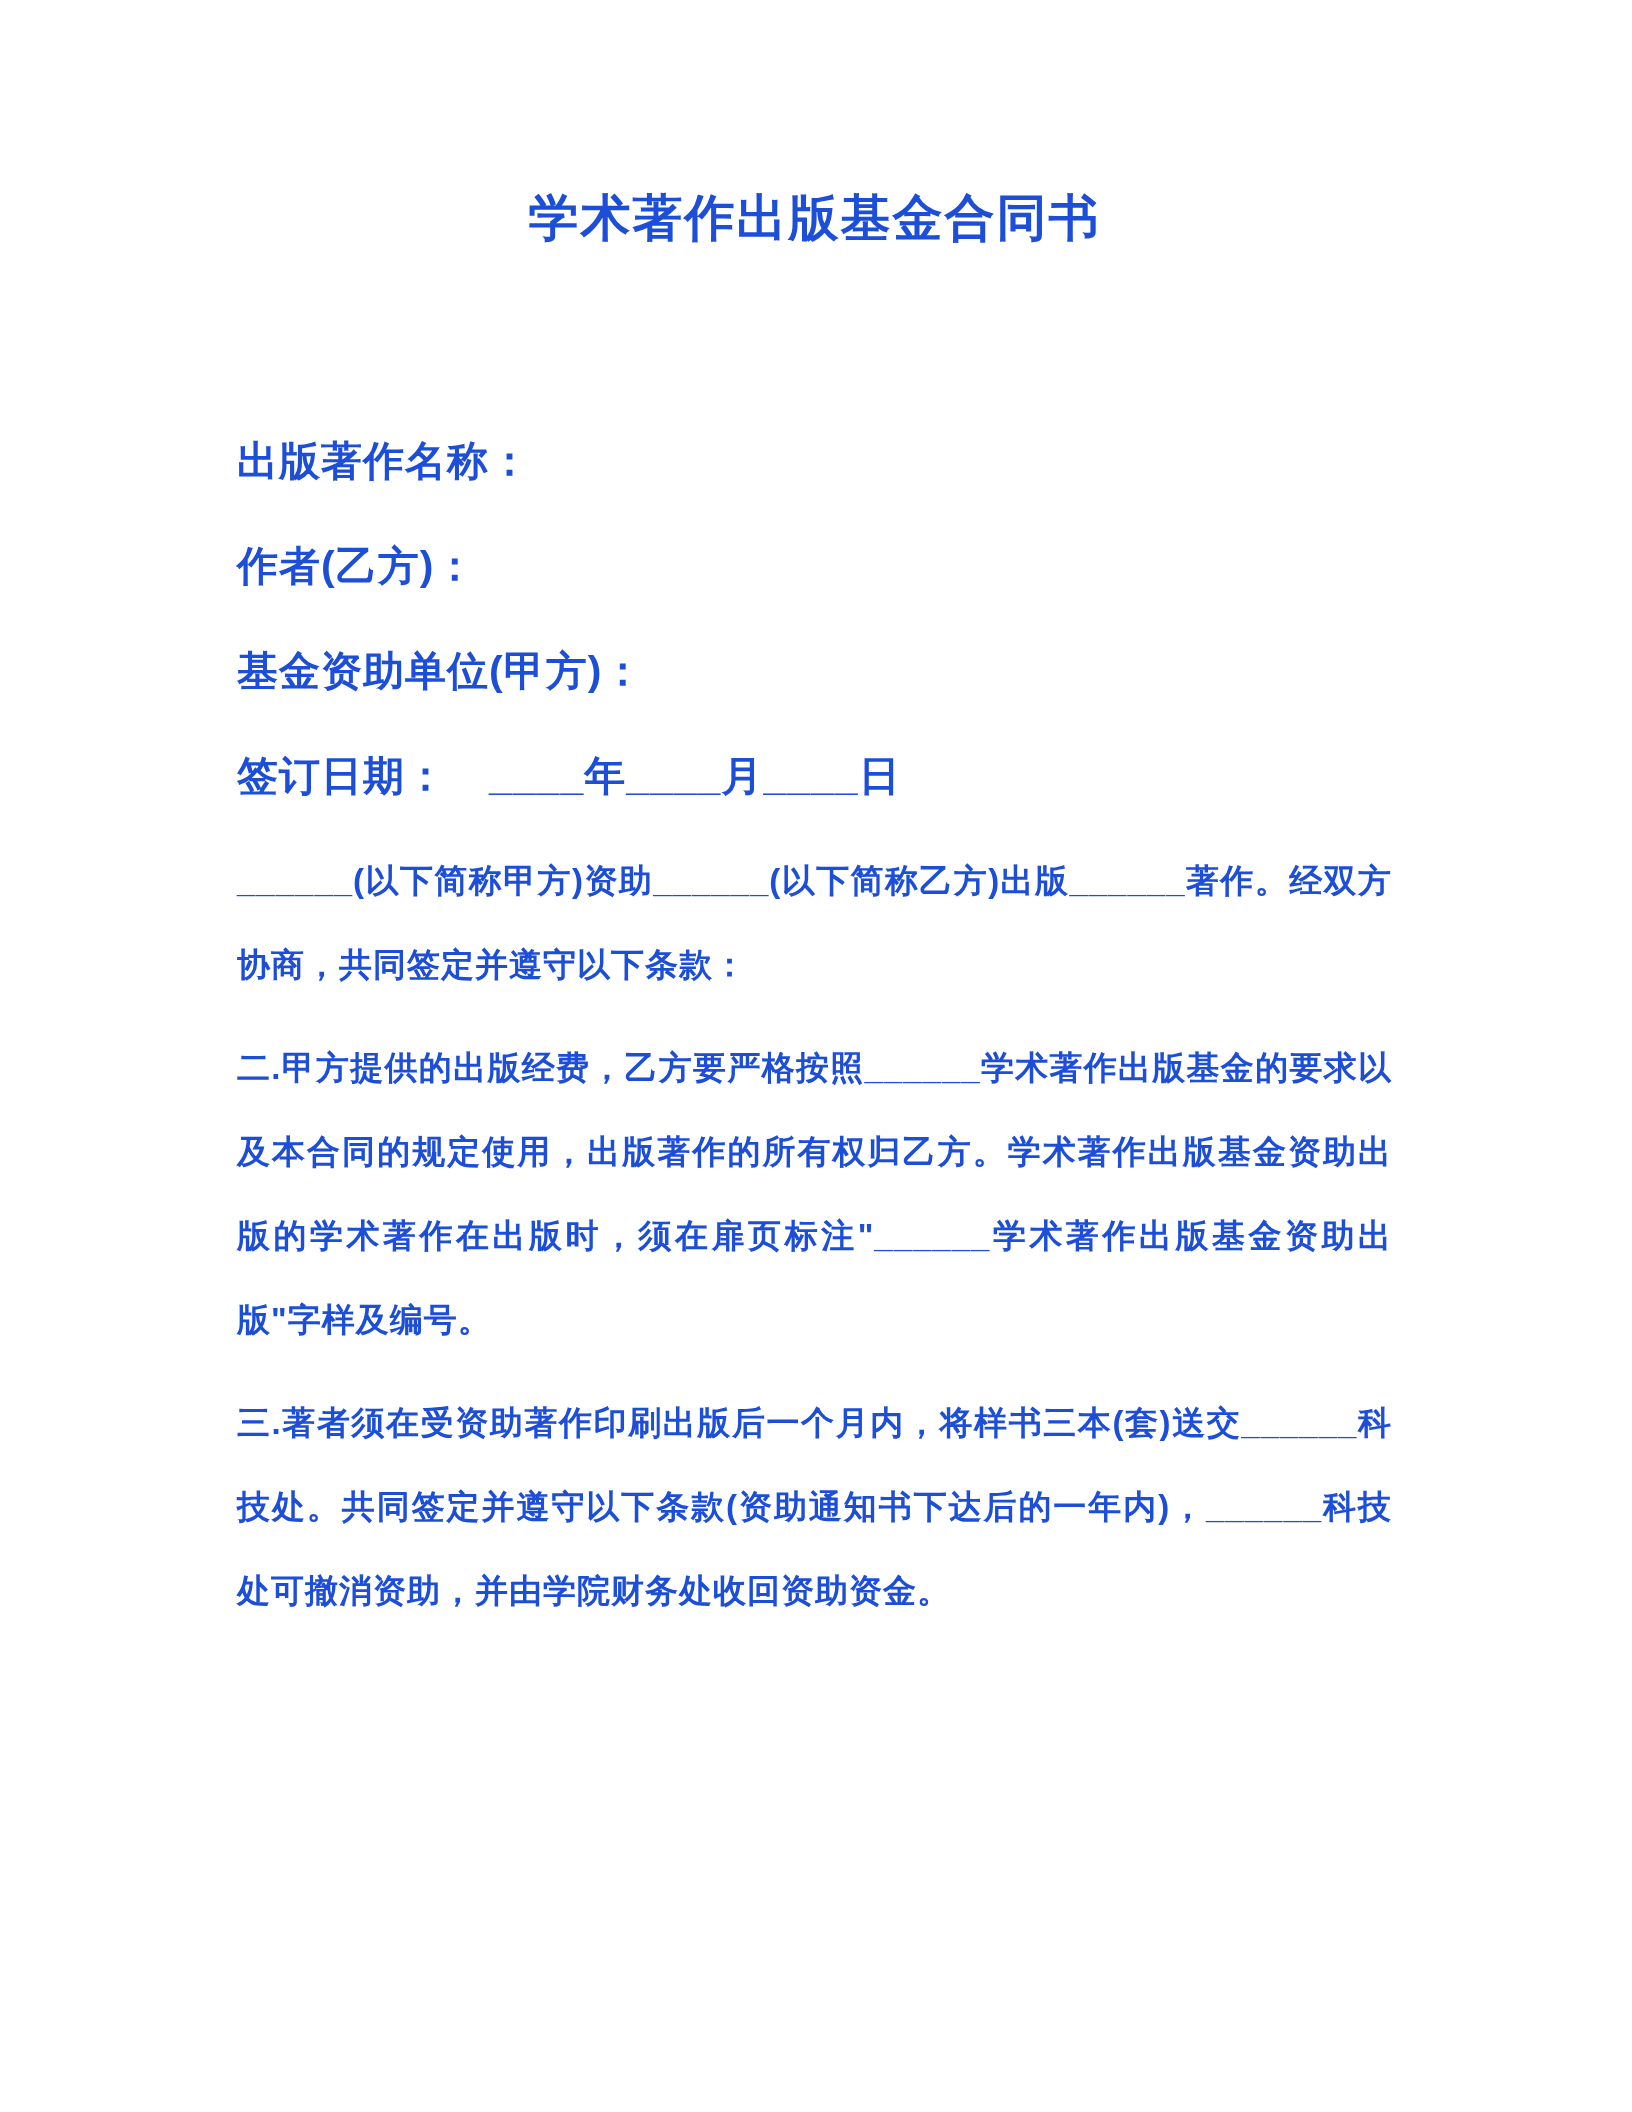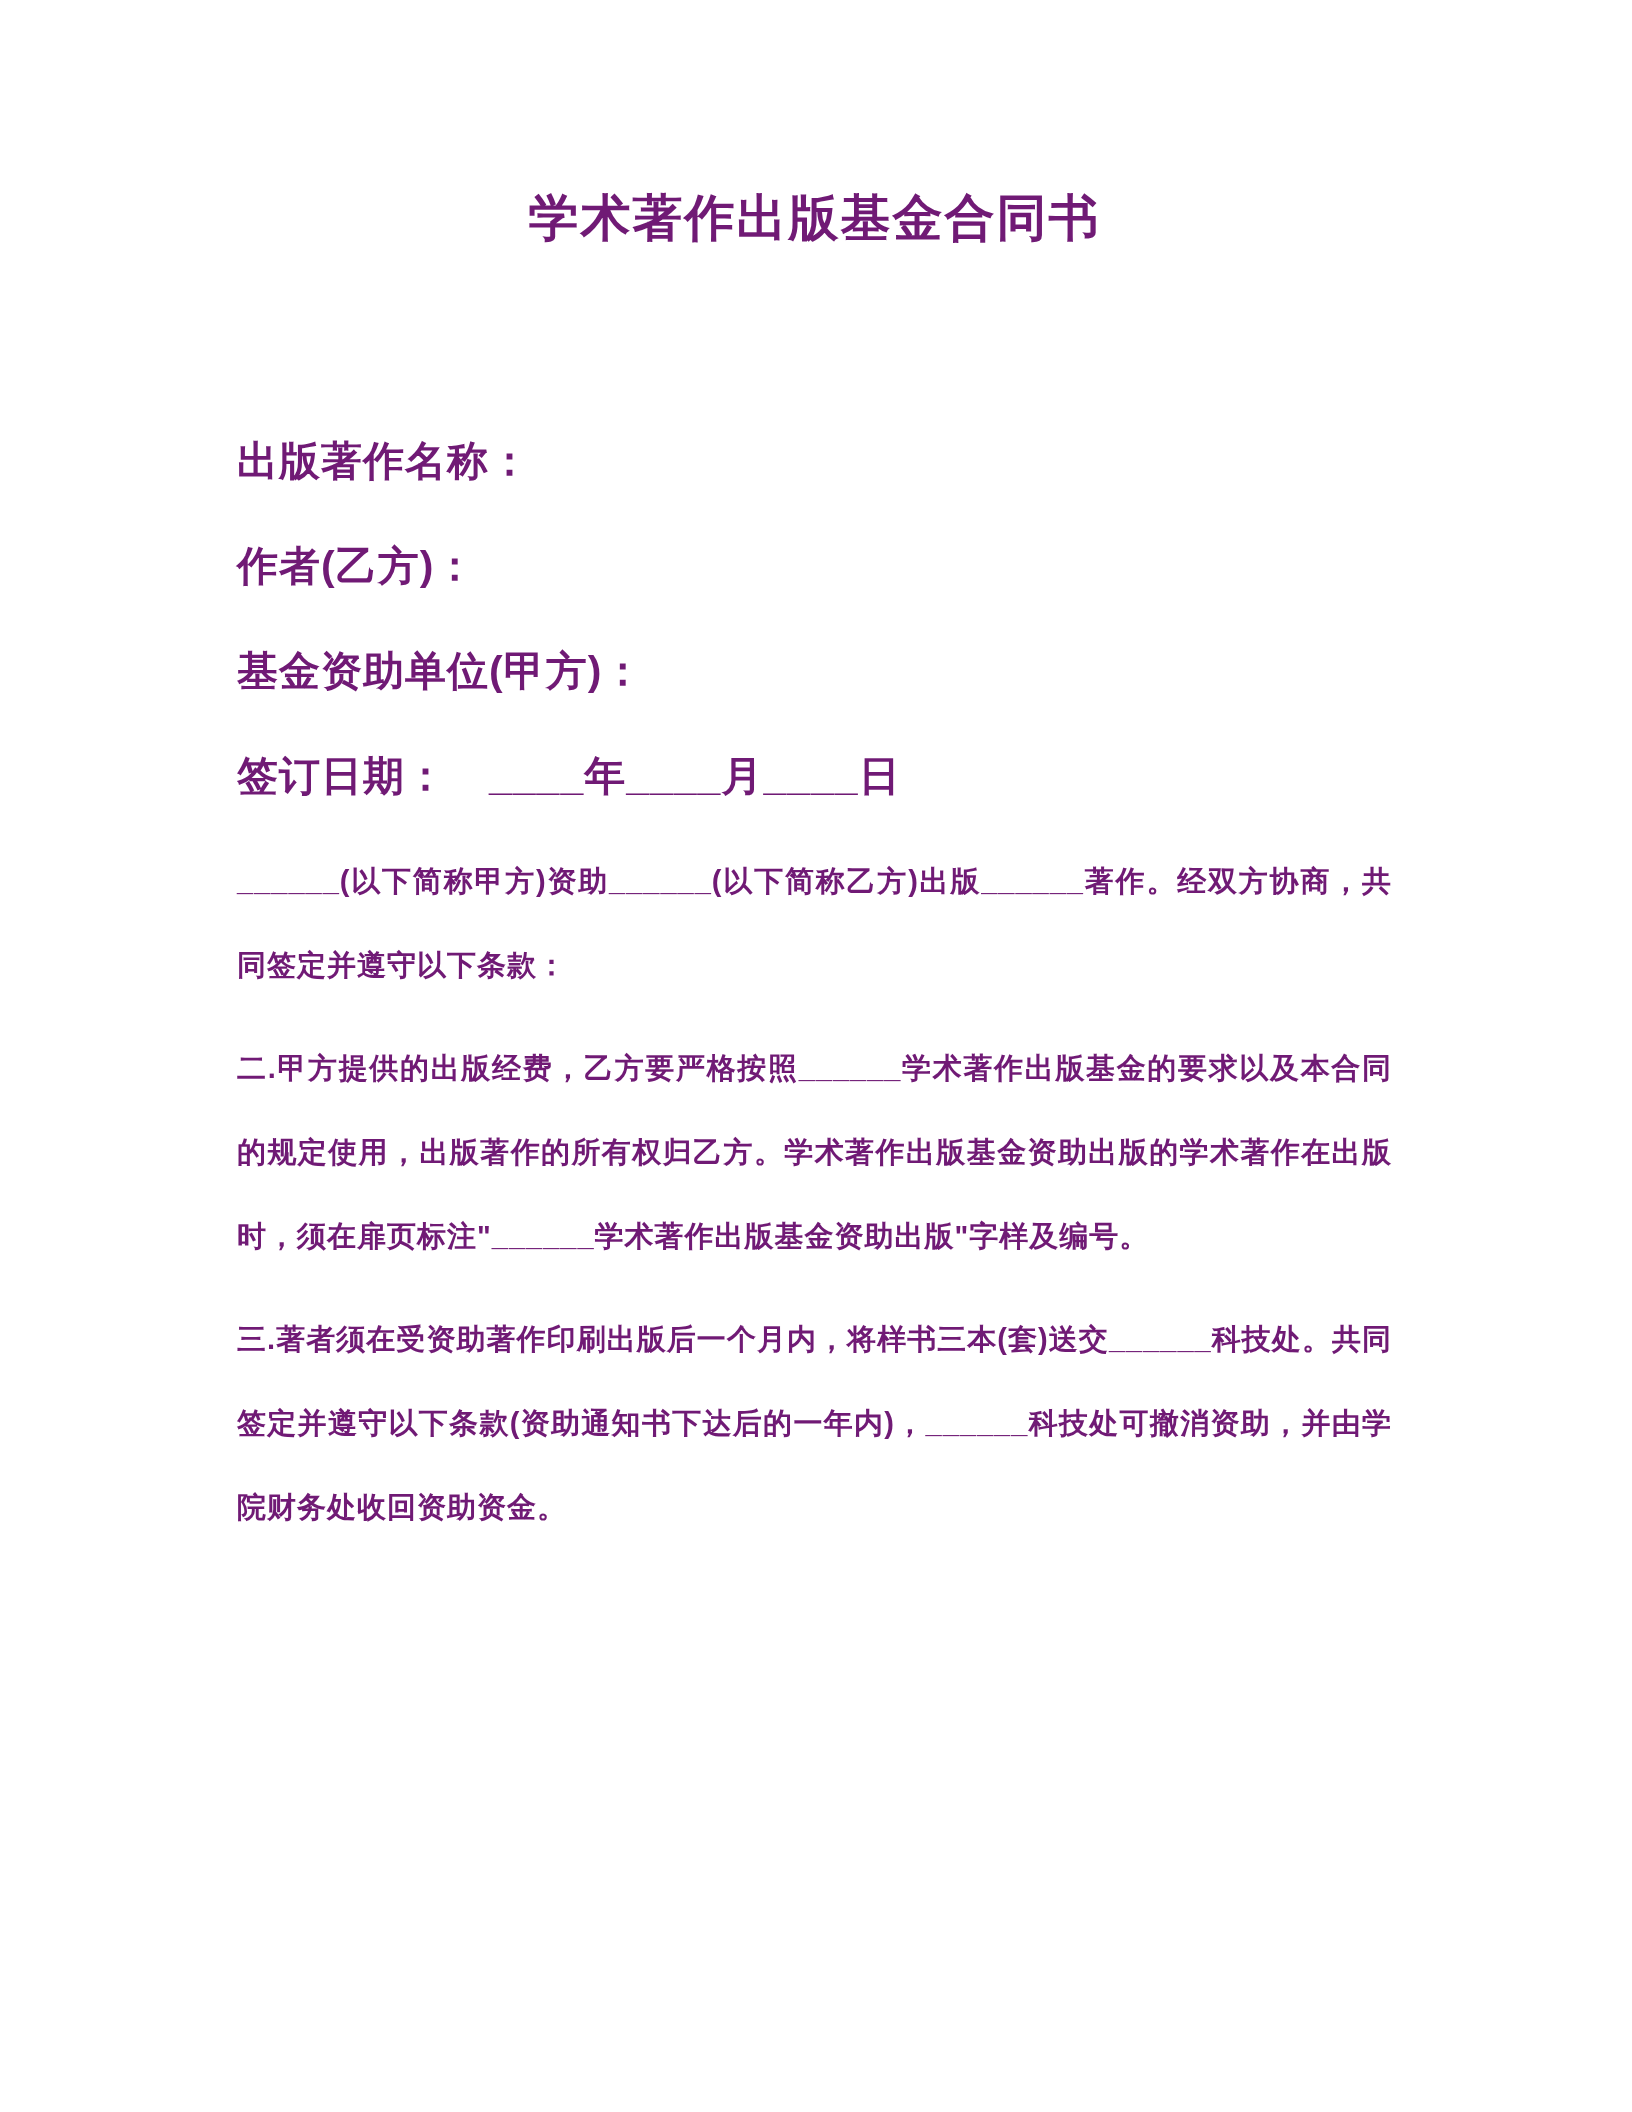--- a/index.html
+++ b/index.html
@@ -2,21 +2,21 @@
 <html><head>
 <meta charset="utf-8">
 <style>
   * { margin: 0; padding: 0; box-sizing: border-box; }
   html, body { background: #ffffff; }
   .page {
     position: relative;
     width: 1632px;
     height: 2112px;
     background: #ffffff;
-    color: #701a75;
+    color: #1d4ed8;
     font-family: "Liberation Sans", "DejaVu Sans", sans-serif;
     font-weight: 700;
     overflow: hidden;
   }
   .content {
     padding: 190px 240px 0 237px;
   }
   .title {
     font-size: 50px;
     line-height: 57px;
@@ -26,21 +26,21 @@
     margin-bottom: 172px;
   }
   .field {
     font-size: 41px;
     line-height: 84px;
     margin-bottom: 21px;
     white-space: pre-wrap;
     letter-spacing: 1px;
   }
   .para {
-    font-size: 29px;
+    font-size: 33px;
     line-height: 84px;
     margin-bottom: 19px;
     text-align: justify;
     white-space: pre-wrap;
     letter-spacing: 1px;
     word-break: break-all;
   }
 </style>
 </head>
 <body>

